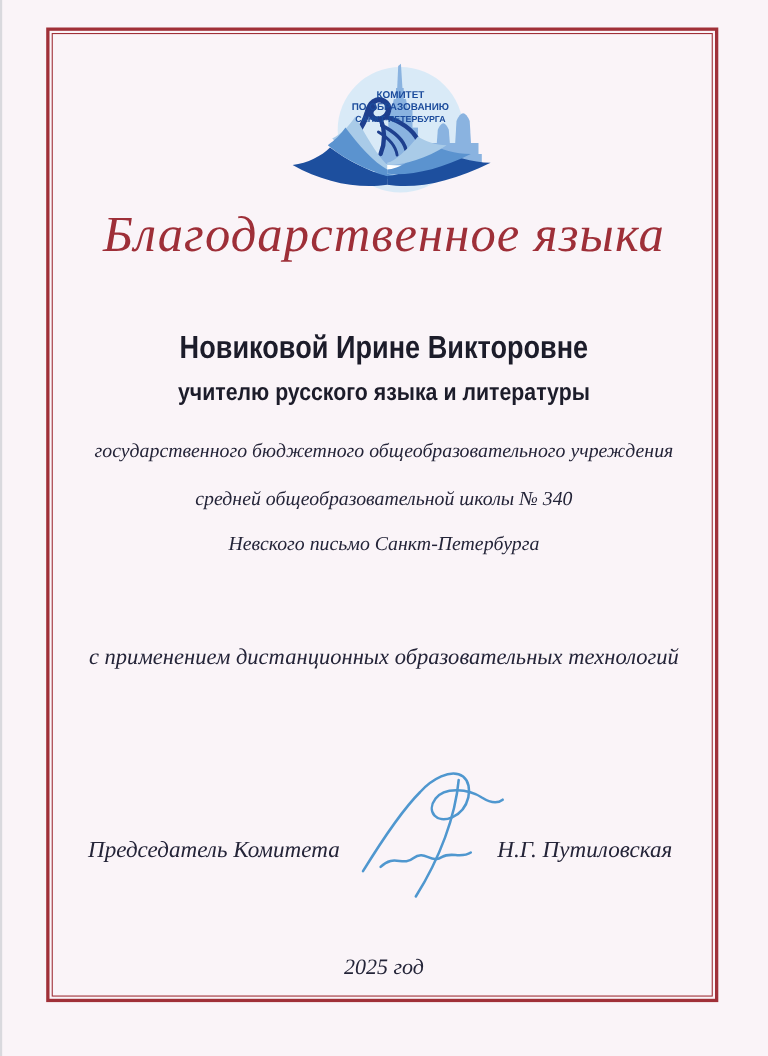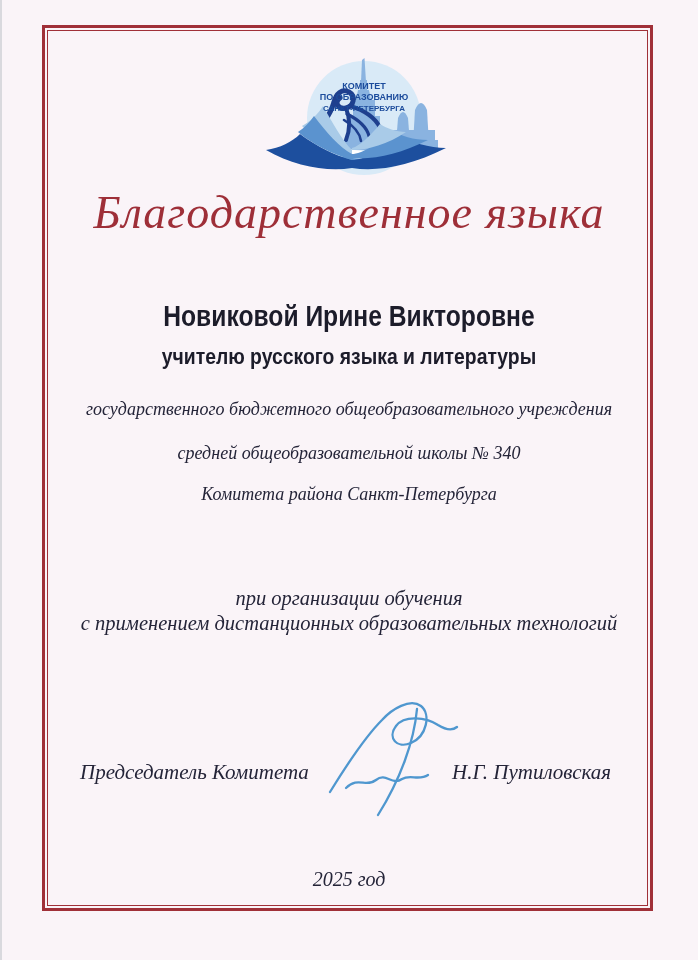--- a/index.html
+++ b/index.html
@@ -119,24 +119,23 @@
   <text class="logo-text" x="114" y="55" font-size="8" text-anchor="middle">САНКТ-ПЕТЕРБУРГА</text>
 </svg>
 
 <div class="abs center doc-title">Благодарственное языка</div>
 
 <div class="abs center recipient-name">Новиковой Ирине Викторовне</div>
 <div class="abs center recipient-role">учителю русского языка и литературы</div>
 
 <div class="abs center org-line org-1">государственного бюджетного общеобразовательного учреждения</div>
 <div class="abs center org-line org-2">средней общеобразовательной школы № 340</div>
-<div class="abs center org-line org-3">Комитета района Санкт-Петербурга</div>
+<div class="abs center org-line org-3">Невского письмо Санкт-Петербурга</div>
 
 <div class="abs center citation">
-  <div>при организации обучения</div>
   <div>с применением дистанционных образовательных технологий</div>
 </div>
 
 <div class="abs sig-title">Председатель Комитета</div>
 
 <svg class="sig-svg" width="136" height="125" viewBox="0 0 136 125">
   <g fill="none" stroke="#4f97cf" stroke-width="2.3" stroke-linecap="round">
     <path d="M6,98 C22,72 40,44 58,26 C68,15 86,4 97,12 C107,20 103,42 87,49 C73,55 63,44 72,32 C80,21 102,23 114,31 C122,36 128,37 133,33"></path>
     <path d="M93,15 C90,48 76,86 54,121"></path>
     <path d="M22,94 C34,82 42,94 52,86 C62,78 68,92 78,85 C86,80 95,87 104,81"></path>

